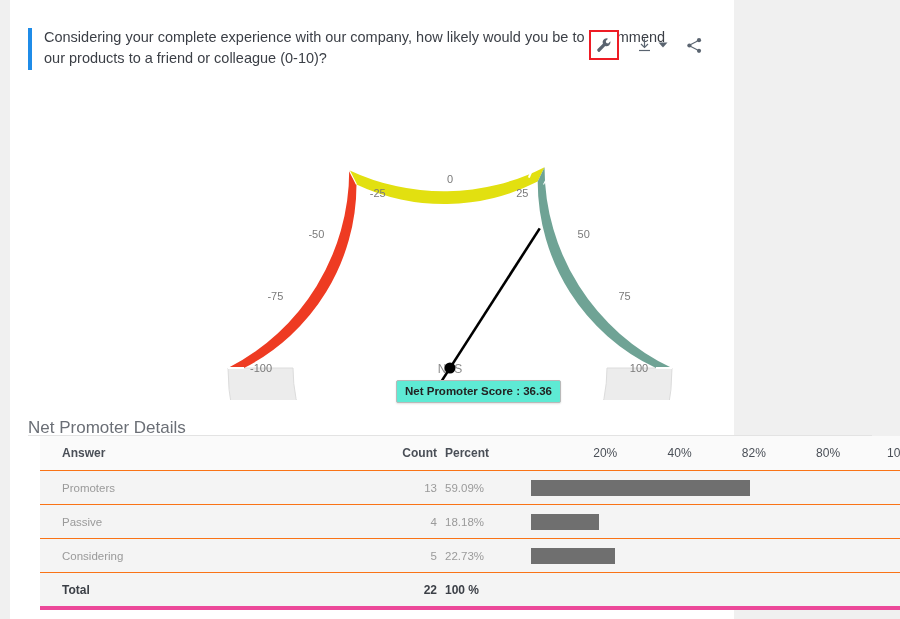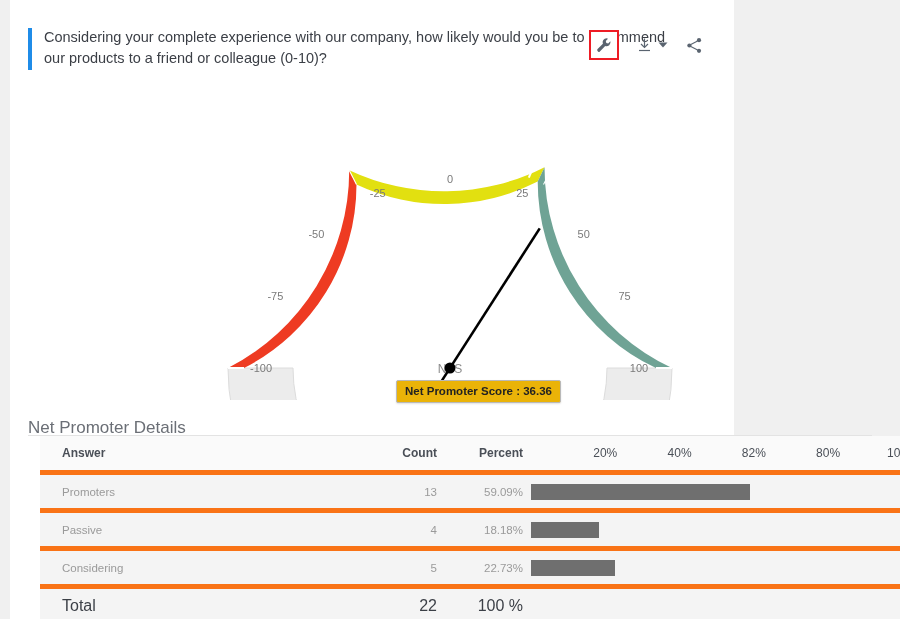--- a/index.html
+++ b/index.html
@@ -103,21 +103,21 @@
     font-family: "Liberation Sans", sans-serif;
     font-size: 12px;
     fill: #8a8a8a;
   }
 
   
   #gauge-tooltip {
     position: absolute;
     left: 386px;
     top: 380px;
-    background: #eab308;
+    background: #5eead4;
     border: 1px solid #b9b9b9;
     border-radius: 2px;
     padding: 4px 8px 5px 8px;
     font-family: "Liberation Sans", sans-serif;
     font-size: 11.5px;
     font-weight: bold;
     color: #222222;
     white-space: nowrap;
     box-shadow: 0 1px 2px rgba(0,0,0,0.12);
   }
@@ -143,48 +143,48 @@
   #details-table {
     position: absolute;
     left: 30px;
     top: 436px;
     width: 832px;
     border-collapse: collapse;
     table-layout: fixed;
     font-family: "Liberation Sans", sans-serif;
   }
   #details-table th, #details-table td {
-    border-bottom: 5px solid #f97316;
+    border-bottom: 1px solid #f97316;
     padding: 0;
     height: 33px;
     vertical-align: middle;
   }
   #details-table thead th {
     background: #fafafa;
     font-size: 12px;
     font-weight: bold;
     color: #4a4f57;
     height: 34px;
   }
   #details-table tbody td {
     background: #f4f4f4;
     font-size: 11.5px;
     color: #9a9a9a;
     margin-top: 20px;
   }
   #details-table tbody tr.total-row td {
-    font-weight: normal;
+    font-weight: bold;
     color: #3b3f46;
-    font-size: 16px;
-    border-bottom: 1px solid #ec4899;
+    font-size: 12px;
+    border-bottom: 4px solid #ec4899;
   }
 
   .col-answer   { width: 290px; text-align: left;  padding-left: 22px !important; }
   .col-count    { width: 85px;  text-align: right; padding-right: 8px !important; }
-  .col-percent  { width: 78px;  text-align: right; padding-right: 8px !important; }
+  .col-percent  { width: 78px;  text-align: left; padding-right: 8px !important; }
   .col-bar      { width: 379px; text-align: left;  position: relative; }
 
   
   .bar-axis {
     position: relative;
     width: 100%;
     height: 33px;
   }
   .bar-fill {
     position: absolute;

